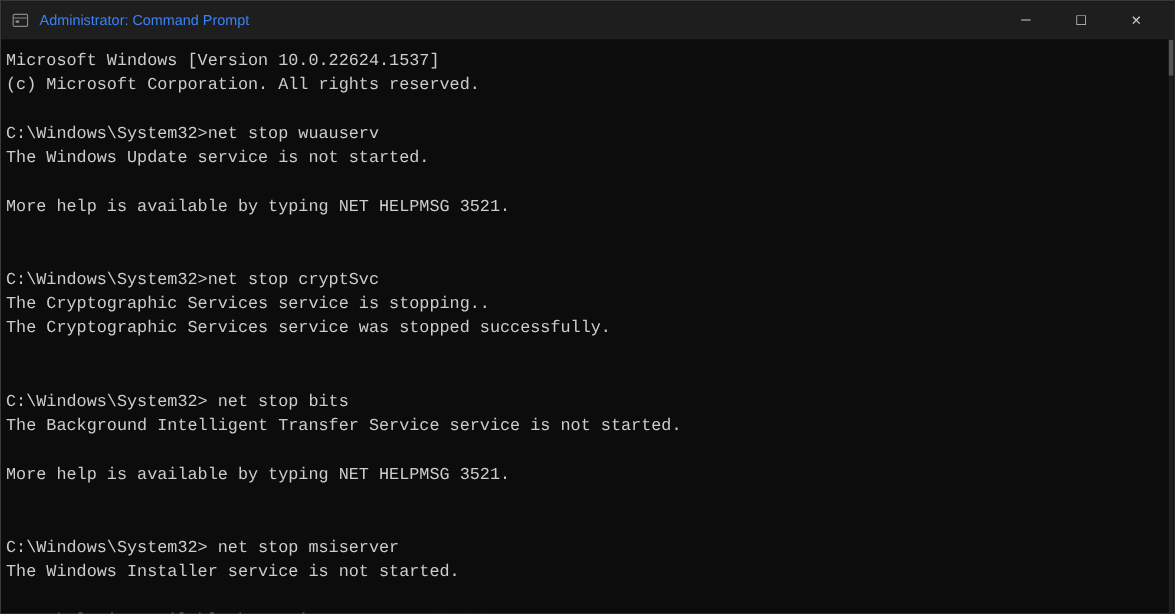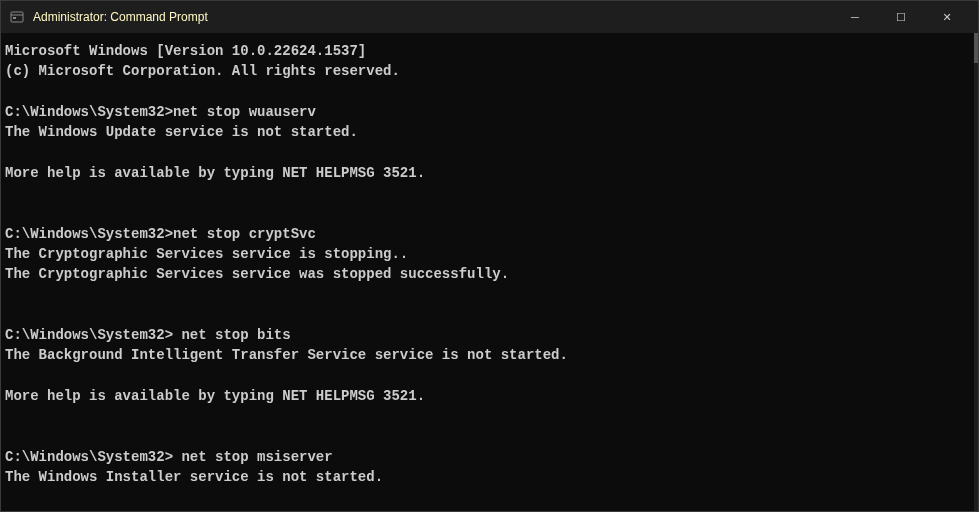--- a/index.html
+++ b/index.html
@@ -44,21 +44,21 @@
       justify-content: center;
     }
 
     .titlebar-icon svg {
       width: 14px;
       height: 14px;
     }
 
     .titlebar-title {
       flex: 1;
-      color: #fef9c3;
+      color: #3b82f6;
       font-size: 12px;
       font-family: 'Segoe UI', sans-serif;
     }
 
     .titlebar-controls {
       display: flex;
       gap: 0;
     }
 
     .titlebar-btn {
@@ -85,21 +85,20 @@
     .terminal-text {
       color: #cccccc;
       font-size: 14px;
       line-height: 1.45;
       white-space: pre;
       font-family: 'Courier New', Courier, monospace;
     }
 
     .line {
       display: block;
-      font-weight: bold;
     }
 
     .empty-line {
       display: block;
       height: 1.45em;
     }
 
     .scrollbar {
       position: absolute;
       right: 0;

